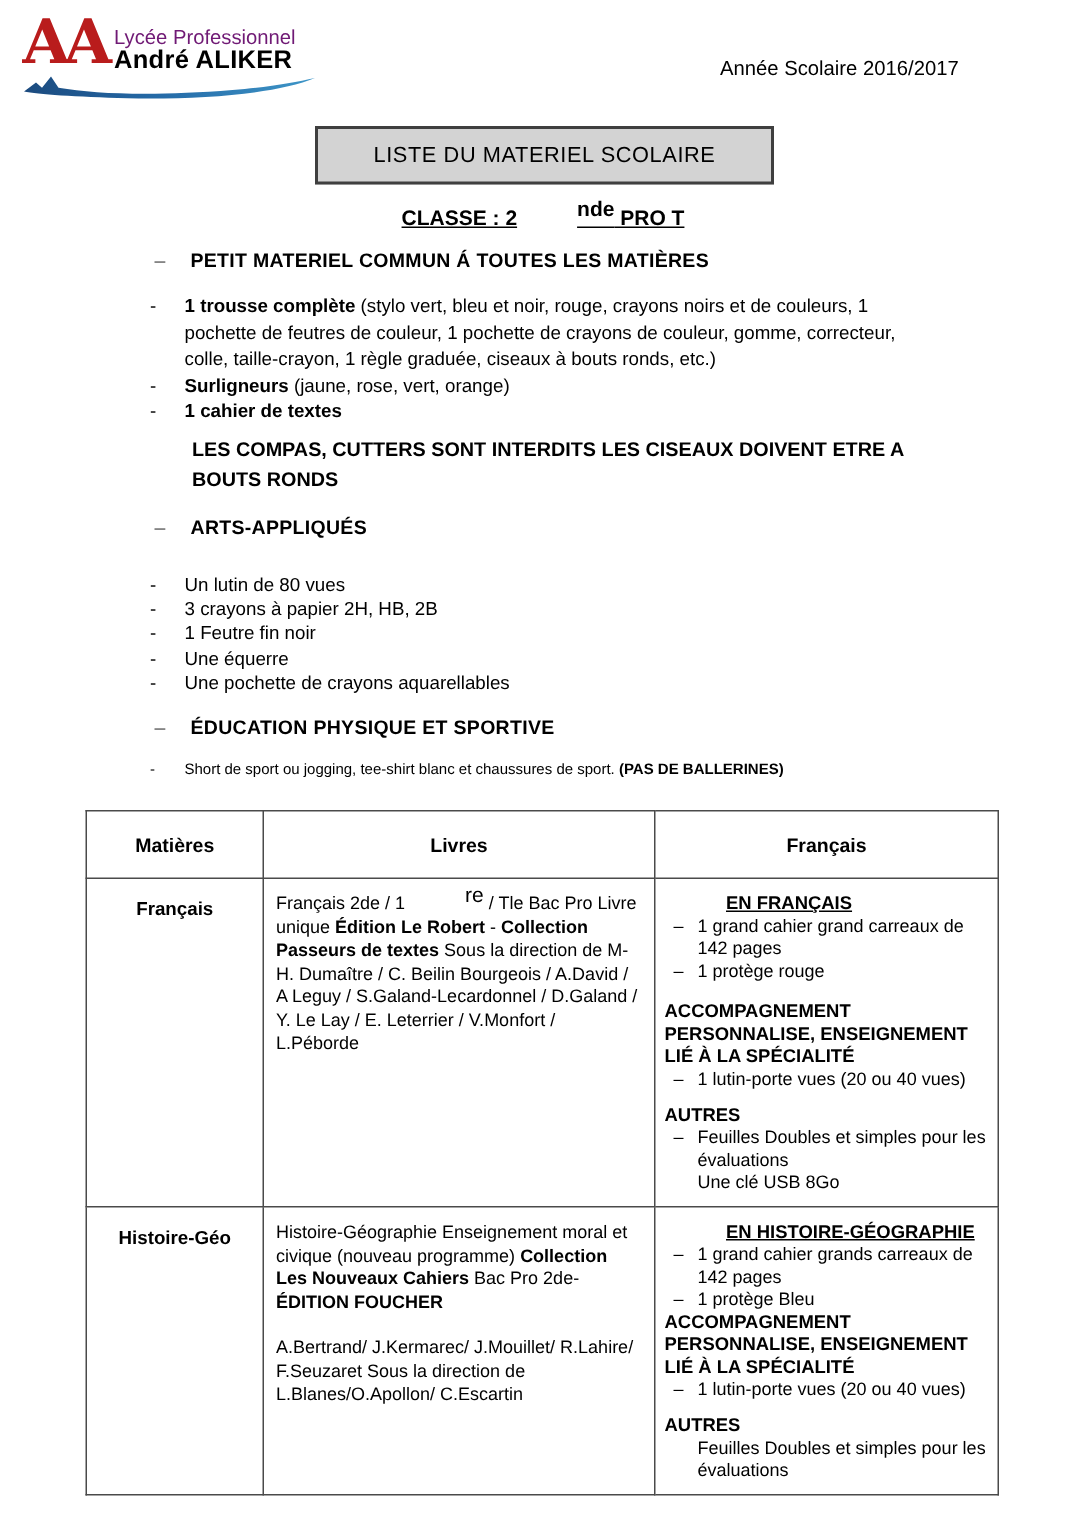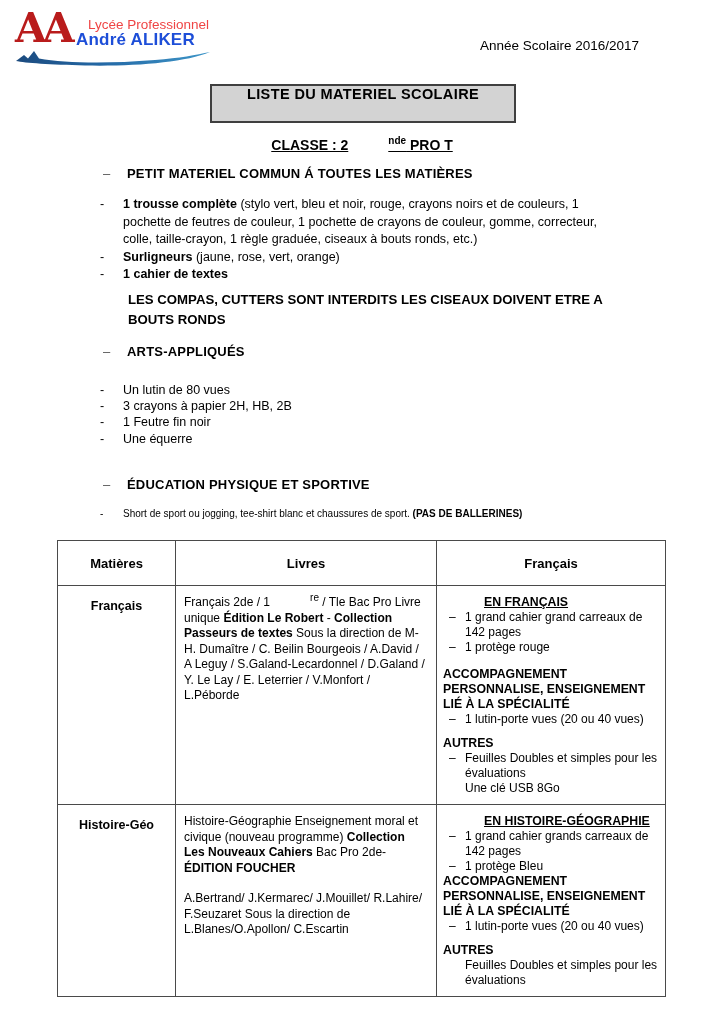--- a/index.html
+++ b/index.html
@@ -10,37 +10,37 @@
   }
   .page{position:absolute;inset:0;background:#fff;overflow:hidden;}
 
   
   .logo{position:absolute;left:15px;top:7px;width:198px;height:60px;}
   .logo-aa{
     position:absolute;left:0;top:1px;
     font-family:"DejaVu Serif", serif;font-weight:bold;
     font-size:41px;line-height:1;letter-spacing:-4px;color:#b91c1c;
   }
-  .logo-l1{position:absolute;left:61px;top:10px;font-size:13.5px;color:#ef4444;white-space:nowrap;margin-left:12px;}
-  .logo-l2{position:absolute;left:61px;top:23px;font-size:17px;font-weight:bold;color:#1d4ed8;white-space:nowrap;letter-spacing:.2px;}
+  .logo-l1{position:absolute;left:61px;top:10px;font-size:13.5px;color:#701a75;white-space:nowrap;}
+  .logo-l2{position:absolute;left:61px;top:23px;font-size:17px;font-weight:bold;color:#000000;white-space:nowrap;letter-spacing:.2px;}
   .logo-swoosh{position:absolute;left:0;top:42px;}
 
   
   .year{position:absolute;left:480px;top:38px;font-size:13.5px;}
 
   
   .title-box{
     position:absolute;left:210px;top:84px;width:306px;height:39px;
     background:#d3d3d3;border:2px solid #3f3f3f;box-sizing:border-box;
-    display:flex;align-items:flex-start;justify-content:center;
-    font-weight:bold;font-size:14.5px;letter-spacing:.4px;
+    display:flex;align-items:center;justify-content:center;
+    font-weight:normal;font-size:14.5px;letter-spacing:.4px;
   }
   .classe{position:absolute;left:0;top:137px;width:100%;text-align:center;font-weight:bold;font-size:14px;}
   .classe .u{text-decoration:underline;}
-  sup.sp{font-size:10px;vertical-align:super;line-height:0;padding-left:40px;}
+  sup.sp{font-size:14px;vertical-align:super;line-height:0;padding-left:40px;}
 
   
   .sec-heading{
     position:absolute;left:103px;font-weight:bold;font-size:13px;
     padding-left:24px;letter-spacing:.2px;
   }
   .sec-heading::before{content:"–";position:absolute;left:0;color:#555;font-weight:normal;}
 
   .common-list{position:absolute;left:98px;top:196px;width:518px;font-size:12.5px;line-height:17.5px;}
   .li{position:relative;padding-left:25px;}
@@ -117,20 +117,21 @@
 
   <div class="warning">LES COMPAS, CUTTERS SONT INTERDITS LES CISEAUX DOIVENT ETRE A BOUTS RONDS</div>
 
   <div class="sec-heading" style="top:344px;">ARTS-APPLIQUÉS</div>
 
   <div class="arts-list">
     <div class="li">Un lutin de 80 vues</div>
     <div class="li">3 crayons à papier 2H, HB, 2B</div>
     <div class="li">1 Feutre fin noir</div>
     <div class="li">Une équerre</div>
+    <div class="li">Une pochette de crayons aquarellables</div>
   </div>
 
   <div class="sec-heading" style="top:477px;">ÉDUCATION PHYSIQUE ET SPORTIVE</div>
 
   <div class="eps-item">
     <div class="li"><span>Short de sport ou jogging, tee-shirt blanc et chaussures de sport. </span><b>(PAS DE BALLERINES)</b></div>
   </div>
 
   <table class="doc">
     <colgroup>

